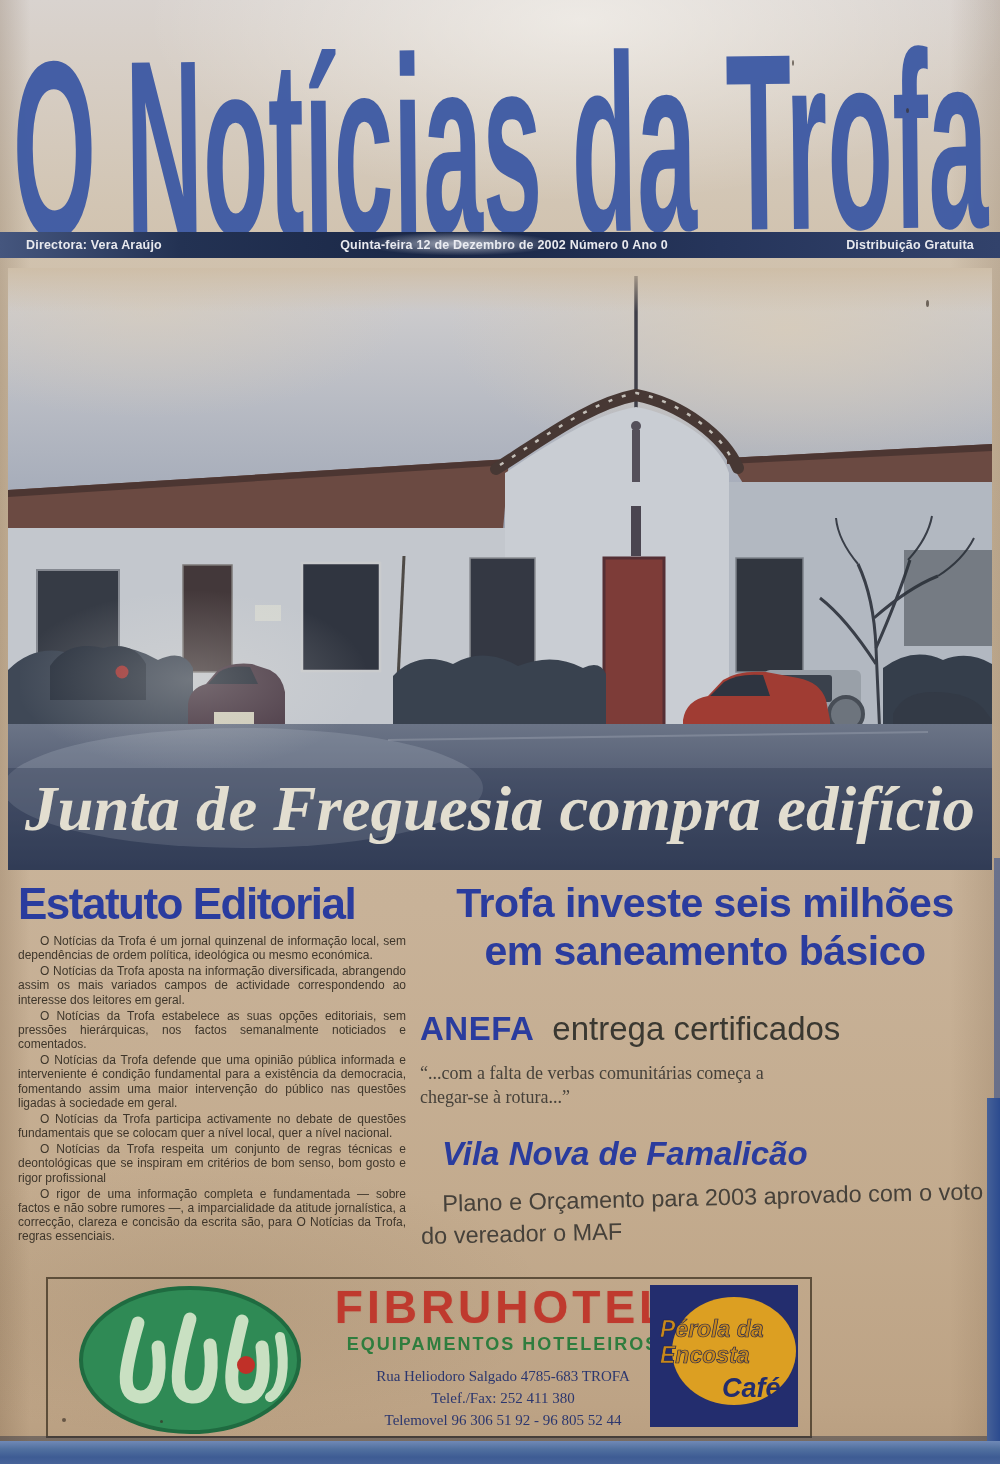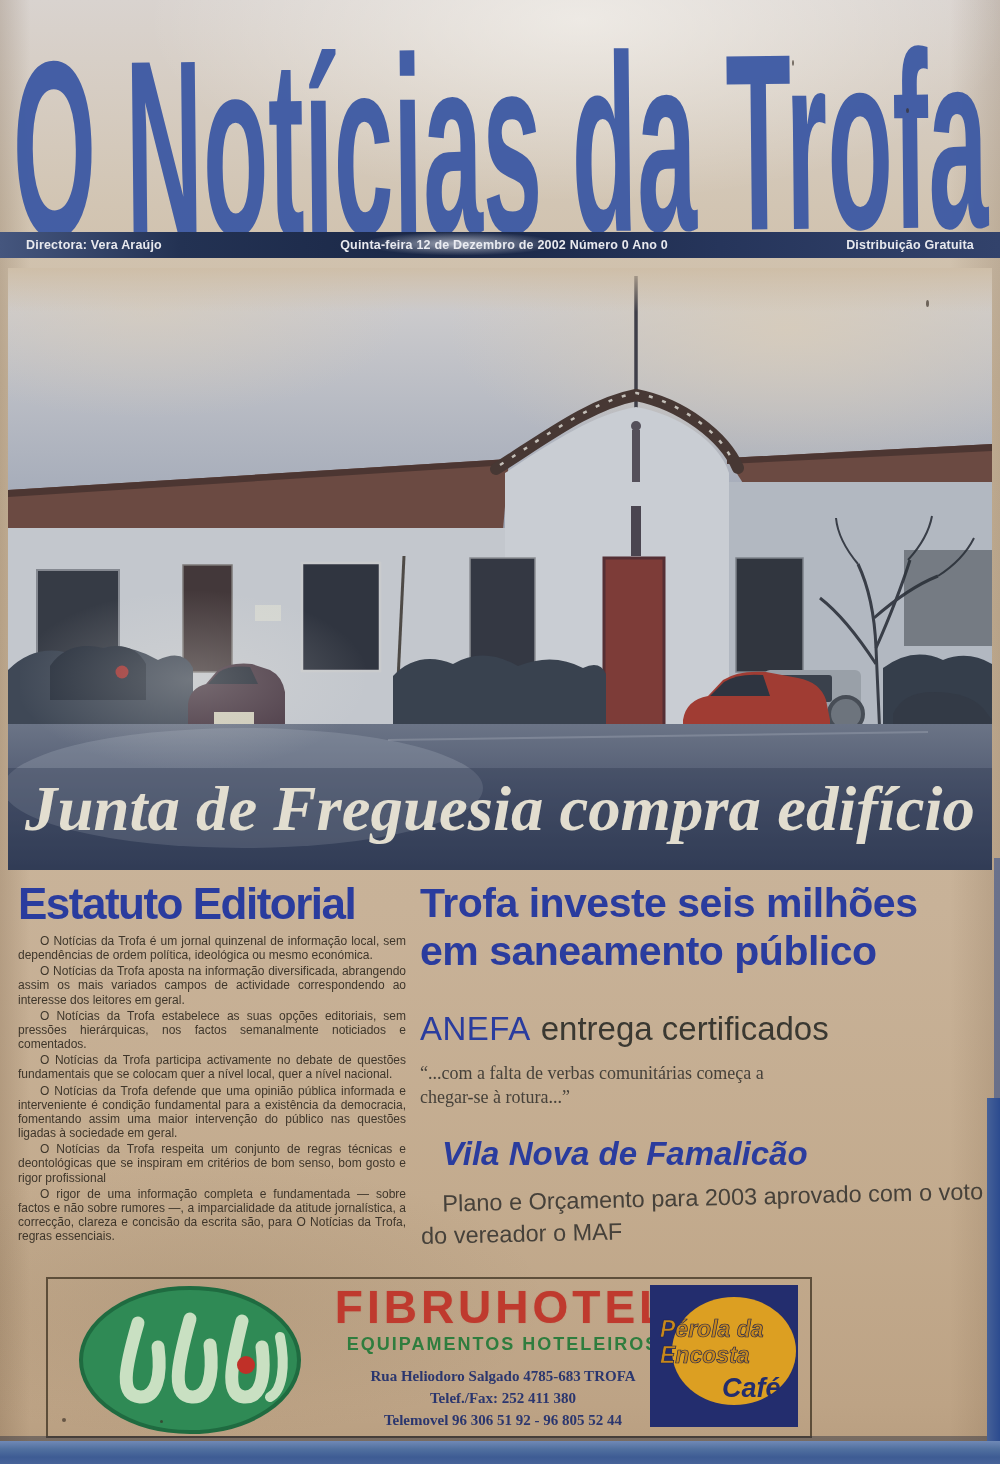--- a/index.html
+++ b/index.html
@@ -37,36 +37,36 @@
   .photo-glare{position:absolute;left:20px;top:560px;width:430px;height:240px;
     background:radial-gradient(ellipse 55% 50% at 40% 50%, rgba(230,228,222,0.30), rgba(230,228,222,0) 75%);}
 
   
   .col-left{position:absolute;left:18px;top:882px;width:388px;}
   .col-left h1{margin:0 0 8px 0;font-size:44px;line-height:1;font-weight:bold;color:#2a3c9e;letter-spacing:-1.5px;}
   .col-left p{margin:0 0 2px 0;font-size:12px;line-height:1.18;text-align:justify;
     text-indent:22px;color:#3e362b;}
 
   .col-right{position:absolute;left:420px;top:880px;width:570px;}
-  .lead-headline{margin:0;font-size:41px;line-height:1.17;font-weight:bold;color:#2a3c9e;letter-spacing:-0.5px;}
+  .lead-headline{margin:0;font-size:41px;line-height:1.17;font-weight:bold;color:#2a3c9e;letter-spacing:-0.5px;text-align:center;}
   .anefa-line{margin-top:34px;font-size:33px;color:#3a3831;}
-  .anefa-line .org{font-weight:normal;color:#2a3c9e;margin-right:10px;letter-spacing:0.5px;}
+  .anefa-line .org{font-weight:bold;color:#2a3c9e;margin-right:18px;letter-spacing:0.5px;}
   .pull-quote{margin-top:14px;font-size:18px;line-height:1.32;color:#46413a;font-family:Liberation Serif, serif;}
   .subhead{margin-top:26px;margin-left:22px;font-size:33px;font-weight:bold;font-style:italic;color:#2a3c9e;}
   .summary{margin-top:16px;font-size:23.5px;line-height:1.35;color:#46413a;text-indent:22px;
     transform:rotate(-1.3deg);transform-origin:left top;}
 
   
   .ad-box{position:absolute;left:46px;top:1277px;width:766px;height:161px;
     border:2px solid rgba(62,50,32,0.75);box-sizing:border-box;}
   .ad-center{position:absolute;left:240px;top:4px;width:430px;text-align:center;}
   .ad-name{font-size:46px;font-weight:bold;color:#bf3a2e;letter-spacing:4px;line-height:1.05;
     text-shadow:0 0 1px rgba(191,58,46,0.5);}
   .ad-tagline{font-size:18px;font-weight:bold;color:#2f7d3e;letter-spacing:2px;margin-top:3px;}
-  .ad-contact{margin-top:11px;font-family:"Liberation Serif",serif;font-weight:bold;
+  .ad-contact{margin-top:11px;font-family:"Liberation Serif",serif;font-weight:normal;
     font-size:15px;line-height:1.45;color:#2b366e;}
   .perola{position:absolute;right:12px;top:6px;}
 
   
   .frame-bottom{position:absolute;left:0;top:1441px;width:1000px;height:23px;
     background:linear-gradient(180deg,#7089b6 0%,#51709f 35%,#3e5c94 70%,#476399 100%);}
   .frame-bottom-shadow{position:absolute;left:0;top:1436px;width:1000px;height:5px;background:rgba(40,45,60,0.45);}
   .frame-right{position:absolute;right:0;top:1098px;width:13px;height:343px;
     background:linear-gradient(90deg,#3a5globals,#2c4b8f);background:linear-gradient(90deg,#466198,#2c4b8f);}
   .frame-right-upper{position:absolute;right:0;top:858px;width:6px;height:240px;background:rgba(44,75,143,0.55);}
@@ -191,30 +191,30 @@
     </svg>
   </div>
   <div class="photo-fadetop"></div>
   <div class="photo-glare"></div>
 
   <div class="col-left">
     <h1>Estatuto Editorial</h1>
     <p>O Notícias da Trofa é um jornal quinzenal de informação local, sem dependências de ordem política, ideológica ou mesmo económica.</p>
     <p>O Notícias da Trofa aposta na informação diversificada, abrangendo assim os mais variados campos de actividade correspondendo ao interesse dos leitores em geral.</p>
     <p>O Notícias da Trofa estabelece as suas opções editoriais, sem pressões hierárquicas,  nos factos semanalmente noticiados e comentados.</p>
+    <p>O Notícias da Trofa defende que uma opinião pública informada e interveniente é condição fundamental para a existência da democracia, fomentando assim uma maior intervenção do público nas questões ligadas à sociedade em geral.</p>
     <p>O Notícias da Trofa participa activamente no debate de questões fundamentais que se colocam quer a nível local, quer a nível nacional.</p>
-    <p>O Notícias da Trofa defende que uma opinião pública informada e interveniente é condição fundamental para a existência da democracia, fomentando assim uma maior intervenção do público nas questões ligadas à sociedade em geral.</p>
     <p>O Notícias da Trofa respeita um conjunto de regras técnicas e deontológicas que se inspiram em critérios de bom senso, bom gosto e rigor profissional</p>
     <p>O rigor de uma informação completa e fundamentada — sobre factos e não sobre rumores —, a imparcialidade da atitude jornalística, a correcção, clareza e concisão da escrita são, para O Notícias da Trofa, regras essenciais.</p>
   </div>
 
   <div class="col-right">
     <div class="lead-headline">
       <div>Trofa investe  seis milhões</div>
-      <div>em saneamento público</div>
+      <div>em saneamento básico</div>
     </div>
     <div class="anefa-line">
       <span class="org">ANEFA</span><span>entrega certificados</span>
     </div>
     <div class="pull-quote">
       <div>“...com a falta de verbas comunitárias começa a</div>
       <div>chegar-se à rotura...”</div>
     </div>
     <div class="subhead">Vila Nova de Famalicão</div>
     <div class="summary">Plano e Orçamento para 2003 aprovado com o voto do vereador o MAF</div>

